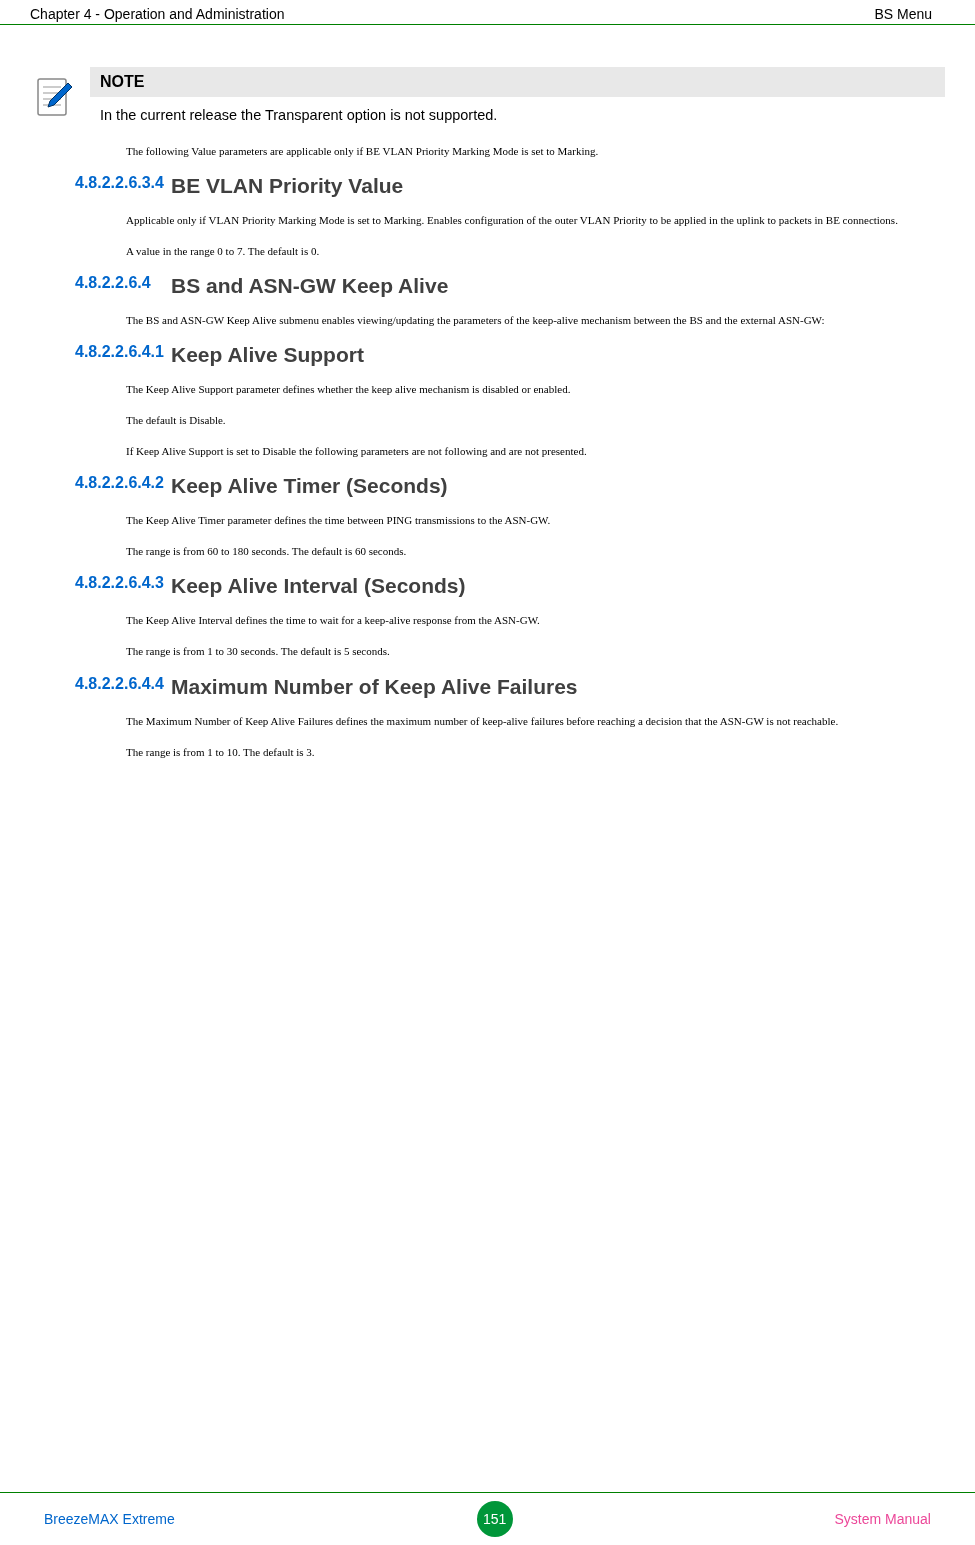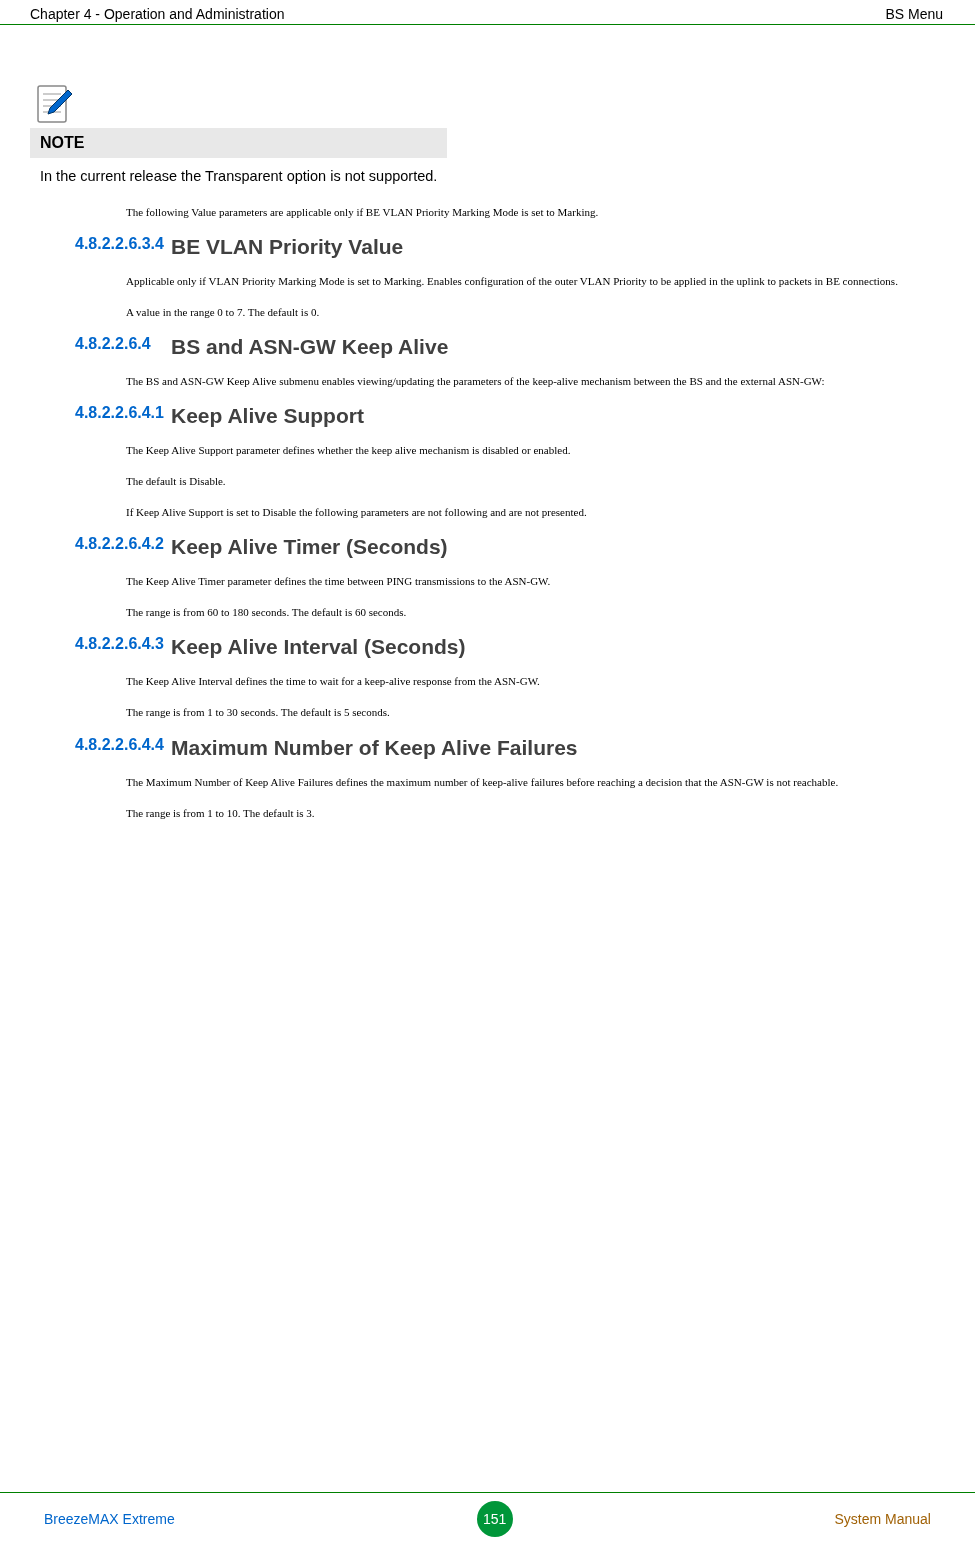--- a/index.html
+++ b/index.html
@@ -7,32 +7,31 @@
       margin: 0;
       padding: 0;
       width: 975px;
       min-height: 1545px;
       position: relative;
       color: #000;
     }
     .header {
       display: flex;
       justify-content: space-between;
-      padding: 6px 32px 2px 30px;
+      padding: 6px 43px 2px 30px;
       font-size: 14px;
       border-bottom: 1px solid #008000;
     }
     .content {
       padding: 20px 30px 0 30px;
     }
     .note-box {
       display: flex;
-      align-items: flex-start;
-      margin: 31px 0 20px 0;
-      flex-direction: column;
+      align-items: center;
+      margin: 22px 0 20px 0;
     }
     .note-icon {
       width: 48px;
       height: 48px;
       margin-right: 12px;
       margin-top: 4px;
       flex-shrink: 0;
     }
     .note-icon svg {
       width: 100%;
@@ -97,21 +96,21 @@
       color: #fff;
       border-radius: 50%;
       width: 36px;
       height: 36px;
       display: flex;
       align-items: center;
       justify-content: center;
       font-size: 14px;
     }
     .footer-right {
-      color: #a16207;
+      color: #ec4899;
       margin-left: 20px;
     }
   </style>
 </head>
 <body>
 
 <div class="header">
   <span>Chapter 4 - Operation and Administration</span>
   <span>BS Menu</span>
 </div>

